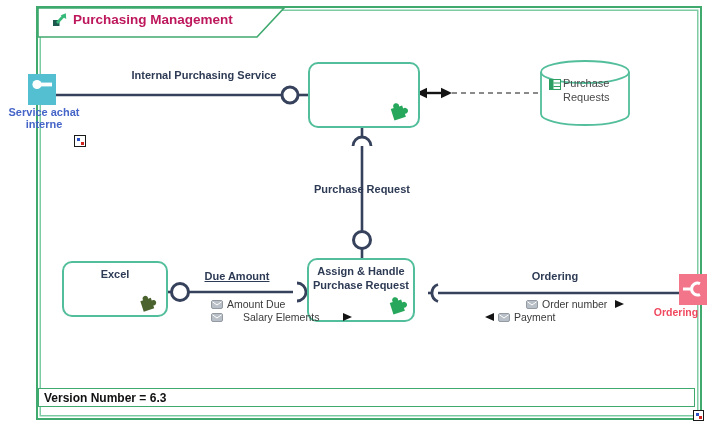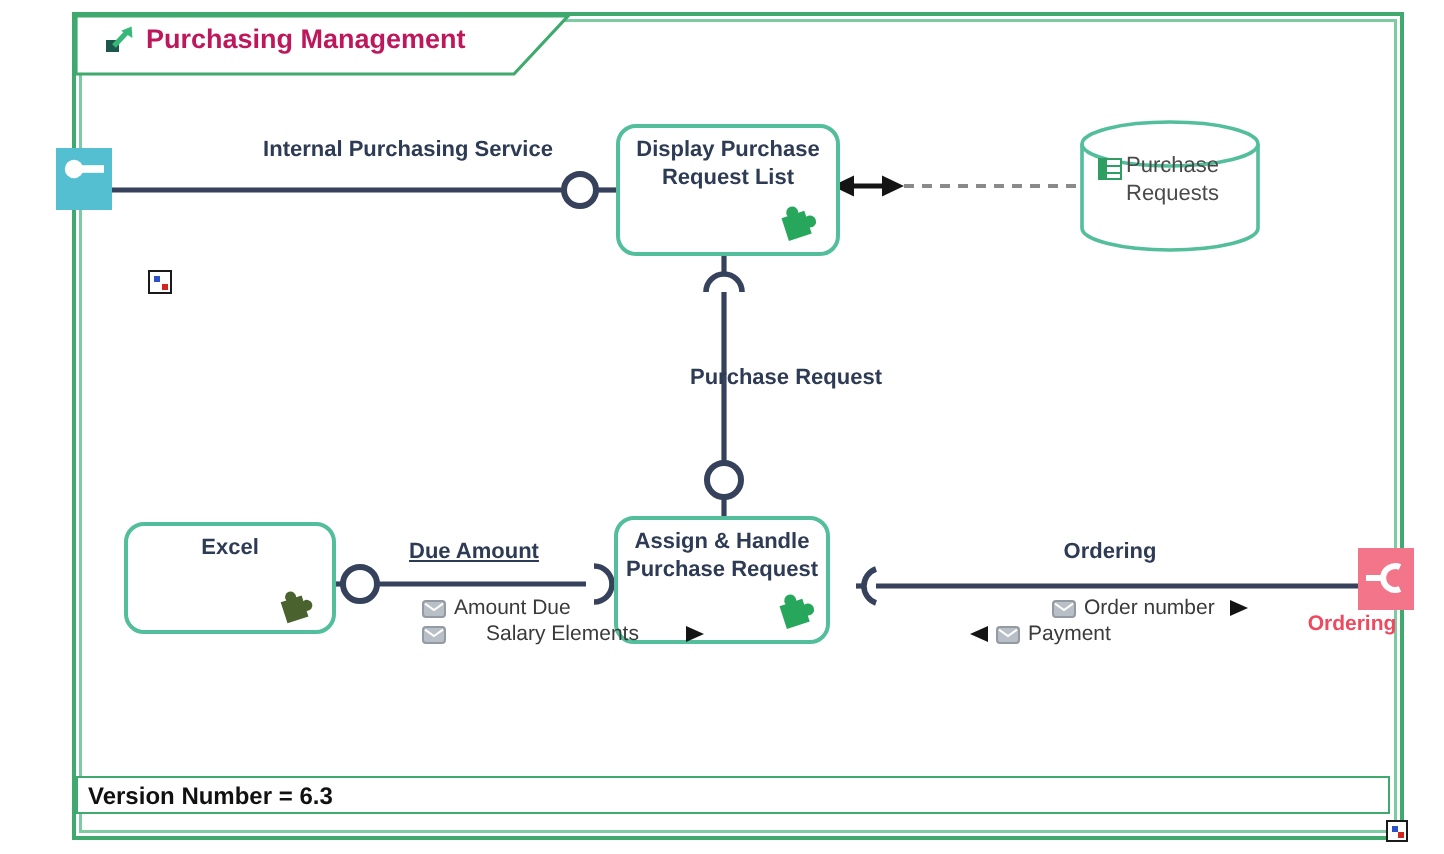--- a/index.html
+++ b/index.html
@@ -85,36 +85,36 @@
     </svg>
     <span class="tab-title">Purchasing Management</span>
   </div>
 
   <div class="port" style="left:28px;top:74px;width:28px;height:31px;background:#55BFD2;">
     <svg width="28" height="31" viewBox="0 0 28 31">
       <circle cx="9" cy="10.5" r="4.6" fill="#ffffff"></circle>
       <rect x="12" y="8.6" width="12" height="3.8" fill="#ffffff"></rect>
     </svg>
   </div>
+  <div class="actor-label">Service achat interne</div>
 
   <div class="marker" style="left:74px;top:135px;width:10px;height:10px;">
     <span class="b"></span>
       <span class="r"></span>
   </div>
 
   <div class="conn-label" style="left:130px;top:69px;width:148px;">Internal Purchasing Service</div>
 
-  <div class="conn-label" style="left:307px;top:183px;width:110px;margin-left:31px;">Purchase Request</div>
+  <div class="conn-label" style="left:307px;top:183px;width:110px;">Purchase Request</div>
 
   <div class="conn-label" style="left:184px;top:270px;width:106px;text-decoration:underline;">Due Amount</div>
 
   <div class="conn-label" style="left:505px;top:270px;width:100px;">Ordering</div>
 
   <div class="node" style="left:308px;top:62px;width:112px;height:66px;">
-    <span>Display Purchase Request List</span>
     <svg class="abs" style="left:76px;top:34px;" width="24" height="24" viewBox="0 0 24 24">
       <path d="M6 9 h3.2 a3 3 0 1 1 5.6 0 H18 v3.2 a3 3 0 1 1 0 5.6 V21 H6 Z" fill="#27A75C" transform="rotate(-18 12 14)"></path>
     </svg>
   </div>
 
   <svg class="abs" style="left:549px;top:79px;" width="12" height="11" viewBox="0 0 12 11">
     <rect x="0.5" y="0.5" width="11" height="10" fill="#ffffff" stroke="#2F9E62"></rect>
     <rect x="0.5" y="0.5" width="4" height="10" fill="#2F9E62"></rect>
     <line x1="4.5" y1="4" x2="11.5" y2="4" stroke="#2F9E62"></line>
     <line x1="4.5" y1="7.5" x2="11.5" y2="7.5" stroke="#2F9E62"></line>

